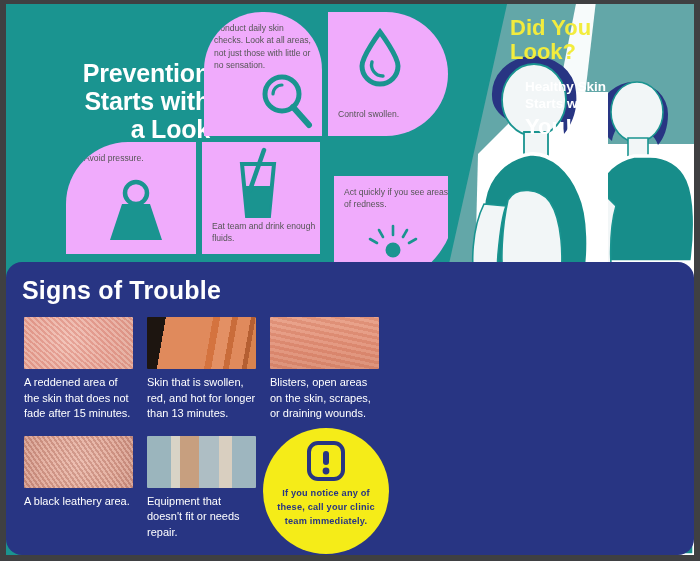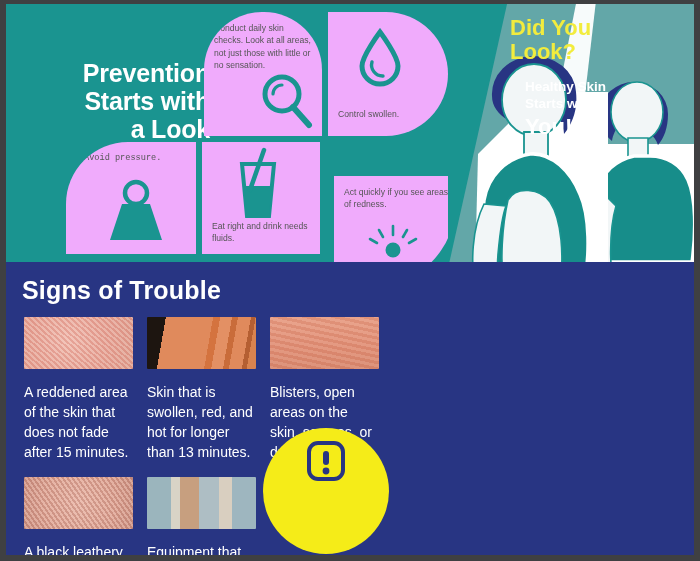--- a/index.html
+++ b/index.html
@@ -45,21 +45,21 @@
   
   #tile-check{left:198px;top:8px;width:118px;height:124px;border-top-left-radius:58px;border-top-right-radius:58px;}
   #tile-check .cap{left:10px;top:10px;width:100px;}
 
   
   #tile-moisture{left:322px;top:8px;width:120px;height:124px;border-top-right-radius:118px;border-bottom-right-radius:118px;}
   #tile-moisture .cap{left:10px;top:96px;width:108px;}
 
   
   #tile-pressure{left:60px;top:138px;width:130px;height:112px;border-top-left-radius:62px;}
-  #tile-pressure .cap{left:18px;top:10px;width:110px;font-family:Liberation Mono, monospace;}
+  #tile-pressure .cap{left:18px;top:10px;width:110px;}
 
   
   #tile-eat{left:196px;top:138px;width:118px;height:112px;}
   #tile-eat .cap{left:10px;top:78px;width:104px;}
 
   
   #tile-act{left:328px;top:138px;width:122px;height:112px;border-bottom-right-radius:86px;margin-top:34px;}
   #tile-act .cap{left:10px;top:10px;width:110px;}
 
   
@@ -75,31 +75,31 @@
   }
   .healthy{
     position:absolute;left:62px;top:74px;width:176px;
     color:#ffffff;font-size:13.5px;font-weight:bold;line-height:1.28;margin-left:15px;
   }
   .healthy .big{font-size:22px;display:block;}
 
   
   .navy{
     position:absolute;left:0;top:258px;width:688px;height:293px;
-    background:#283583;overflow:hidden;
+    background:#283583;overflow:hidden;border-radius:16px;
   }
   .navy-title{
     position:absolute;left:16px;top:14px;color:#fff;
     font-size:25px;font-weight:bold;letter-spacing:.2px;
   }
   .signs{position:absolute;left:18px;top:55px;width:356px;}
   .srow{display:flex;gap:14px;}
   .sitem{width:109px;}
   .sphoto{width:109px;height:52px;border-radius:1px;background:#caa;}
-  .scap{margin-top:14px;color:#fff;font-size:14px;line-height:1.42;}
+  .scap{margin-top:6px;color:#fff;font-size:11px;line-height:1.42;}
   .srow2{margin-top:14px;}
 
   
   .ph-red{background:
       repeating-linear-gradient(42deg,rgba(210,120,110,.30) 0 2px,rgba(255,255,255,.18) 2px 4px),
       radial-gradient(circle at 40% 45%,#f0b8ab 0%,#e7a596 55%,#dfa08f 100%);}
   .ph-hand{background:
       linear-gradient(100deg,#1d1510 0 16%,#e08a5c 16% 56%,#d4733f 56% 62%,#e39064 62% 72%,#c96c3a 72% 77%,#e08a5c 77% 88%,#b55f32 88% 92%,#d9834f 92% 100%);}
   .ph-blister{background:
       repeating-linear-gradient(12deg,rgba(255,255,255,.10) 0 3px,rgba(190,110,90,.16) 3px 6px),
@@ -170,21 +170,21 @@
       </div>
 
       <div class="tile" id="tile-eat">
         <span>
           <svg width="66" height="80" viewBox="0 0 66 80" style="position:absolute;left:22px;top:2px;">
             <path d="M18 20 L50 20 L45 72 L23 72 Z" fill="none" stroke="#1a9490" stroke-width="4"></path>
             <path d="M20.5 42 L47.6 42 L45 72 L23 72 Z" fill="#1a9490"></path>
             <path d="M40 6 L26 46" stroke="#1a9490" stroke-width="4.5" stroke-linecap="round" fill="none"></path>
           </svg>
         </span>
-        <div class="cap">Eat right and drink needs fluids.</div>
+        <div class="cap">Eat team and drink enough fluids.</div>
       </div>
 
       <div class="tile" id="tile-act">
         <div class="cap">Act quickly if you see areas of redness.</div>
         <span>
           <svg width="66" height="56" viewBox="0 0 66 56" style="position:absolute;left:26px;top:48px;">
             <g stroke="#1a9490" stroke-width="2.6" stroke-linecap="round">
               <line x1="33" y1="2" x2="33" y2="11"></line>
               <line x1="19" y1="6" x2="23" y2="13"></line>
               <line x1="47" y1="6" x2="43" y2="13"></line>
@@ -313,16 +313,17 @@
     </div>
 
     <div class="alert">
       <span class="bang">
         <svg width="40" height="42" viewBox="0 0 40 42">
           <rect x="3" y="3" width="34" height="36" rx="9" fill="none" stroke="#283583" stroke-width="4"></rect>
           <rect x="17" y="11" width="6" height="14" rx="3" fill="#283583"></rect>
           <circle cx="20" cy="31" r="3.4" fill="#283583"></circle>
         </svg>
       </span>
+      <div class="atext">If you notice any of these, call your clinic team immediately.</div>
     </div>
 
   </div>
 </div>
 
 </body></html>

